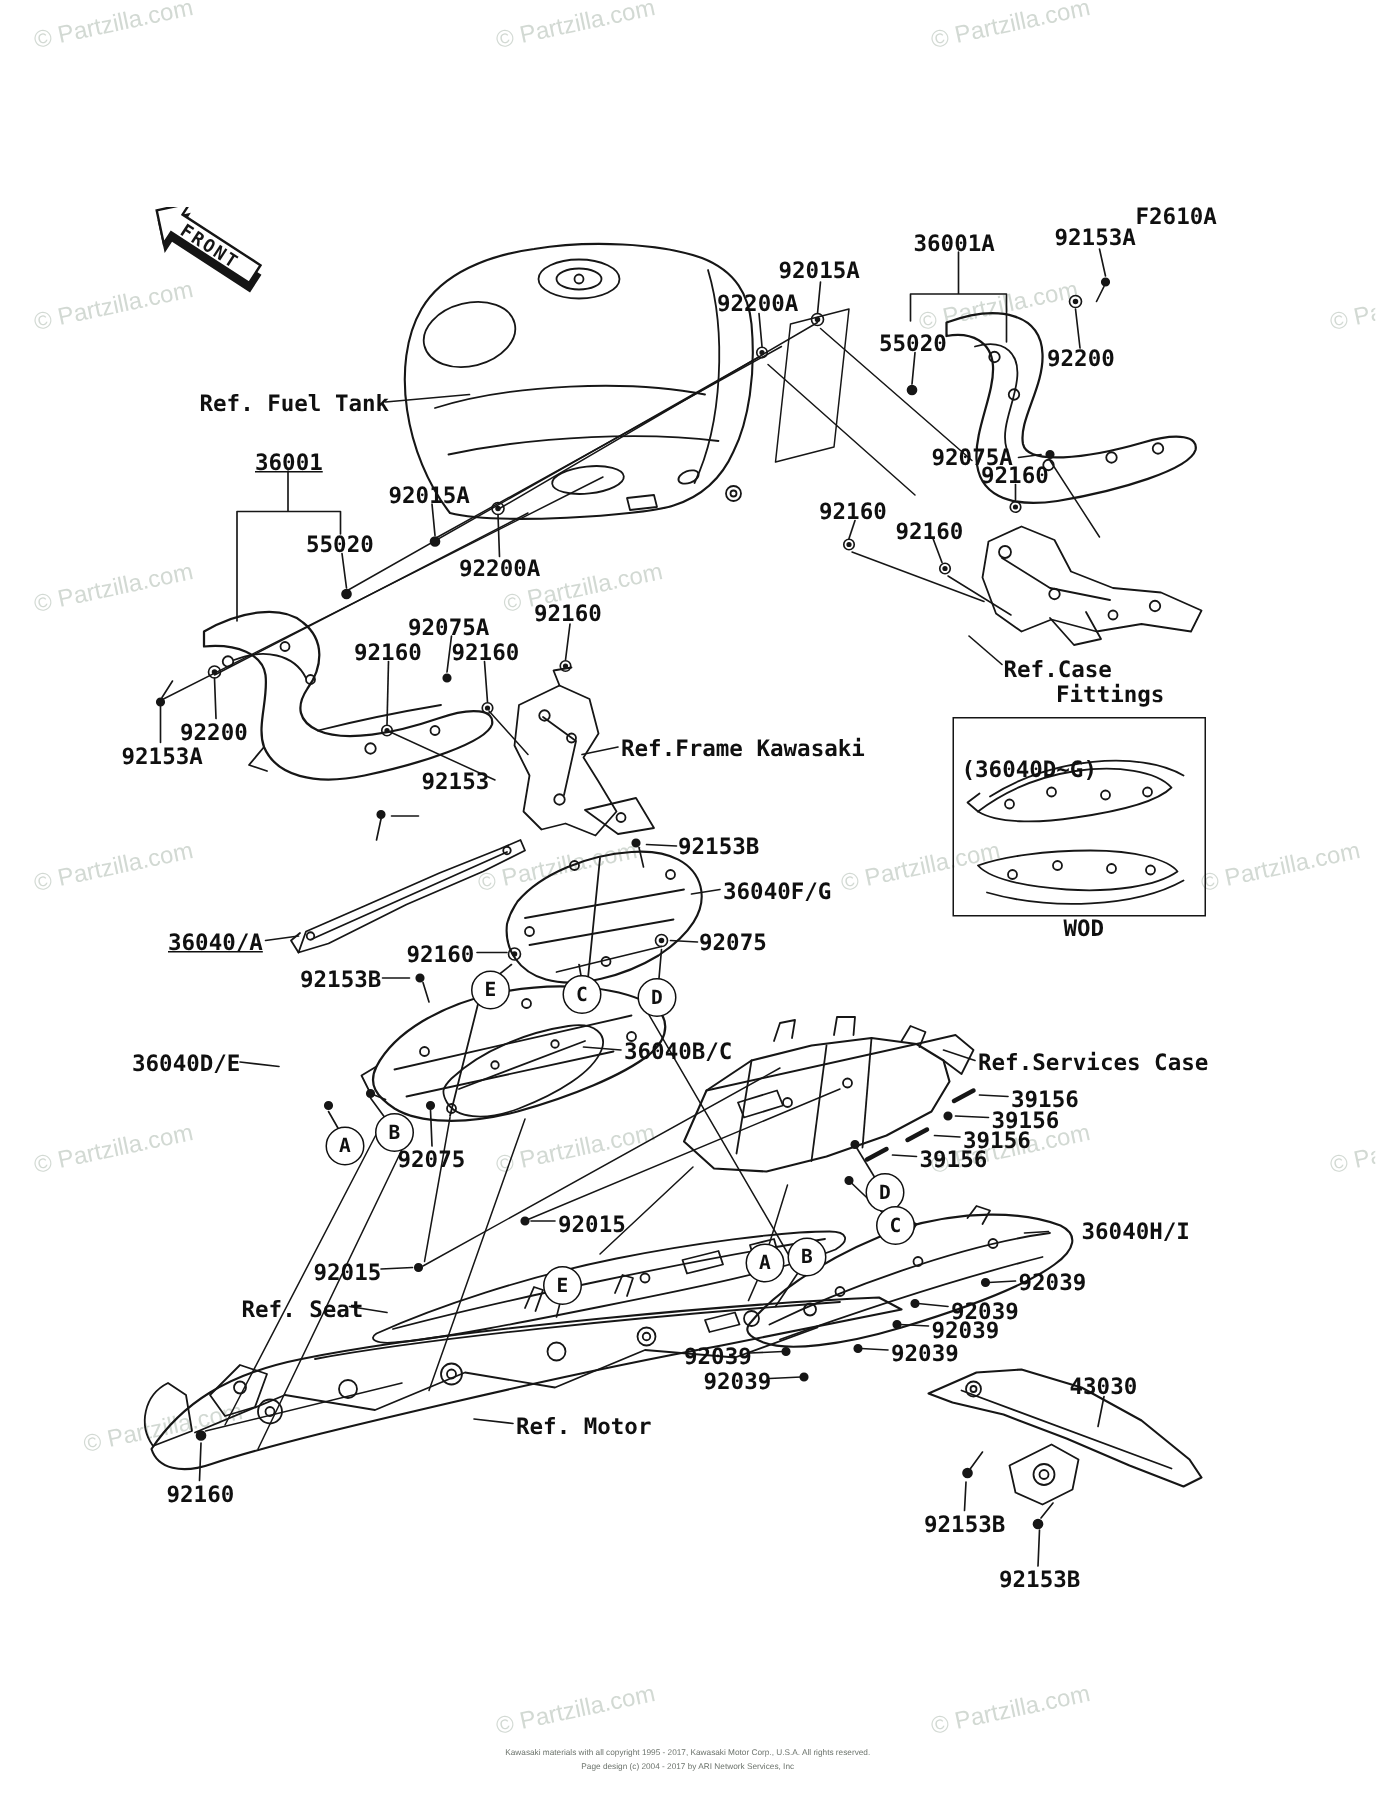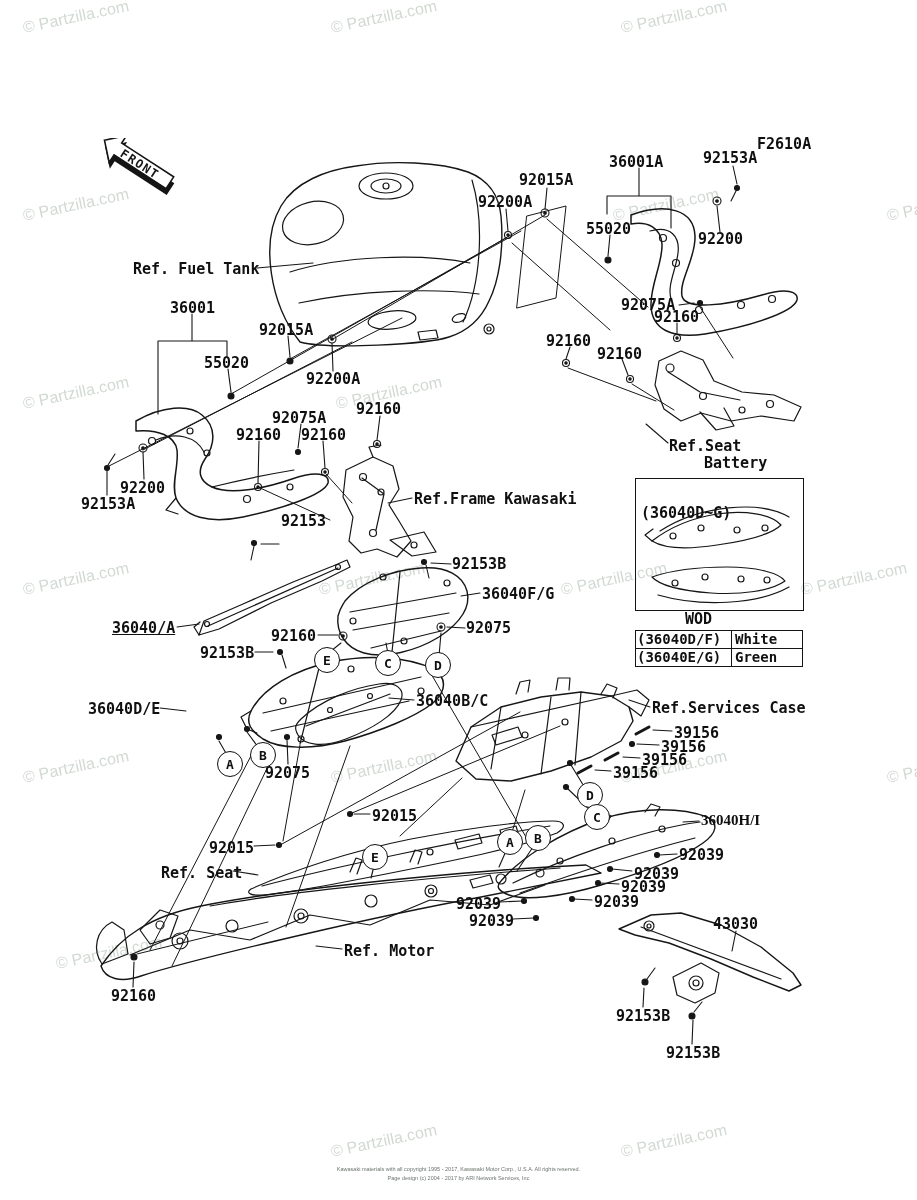--- a/index.html
+++ b/index.html
@@ -484,47 +484,37 @@
   <svg id="front-badge" width="110" height="100" viewBox="0 0 110 100">
     <g transform="translate(12,8) rotate(33,40,16)">
       <polygon points="4,21 20,5 20,14 82,14 82,28 20,28 20,37" fill="#151515"></polygon>
       <polygon points="0,16 16,0 16,9 78,9 78,23 16,23 16,32" fill="#ffffff" stroke="#151515" stroke-width="1.6"></polygon>
       <text x="21" y="21" font-family="DejaVu Sans Mono, monospace" font-size="12" font-weight="bold" letter-spacing="1.5" fill="#151515">FRONT</text>
     </g>
   </svg>
 
   <div class="inset-box"></div>
 
-  <div class="ctable">
-    <div class="crow">
-      <div class="ccode">(36040D/F)</div>
-      <div class="cval">White</div>
-    </div>
-    <div class="crow">
-      <div class="ccode">(36040E/G)</div>
-      <div class="cval">Green</div>
-    </div>
-  </div>
 
   <div id="labels-layer">
       <div class="plabel" style="left: 757px; top: 135px;">F2610A</div>
       <div class="plabel" style="left: 609px; top: 153px;">36001A</div>
       <div class="plabel" style="left: 703px; top: 149px;">92153A</div>
       <div class="plabel" style="left: 519px; top: 171px;">92015A</div>
       <div class="plabel" style="left: 478px; top: 193px;">92200A</div>
       <div class="plabel" style="left: 586px; top: 220px;">55020</div>
       <div class="plabel" style="left: 698px; top: 230px;">92200</div>
       <div class="plabel" style="left: 621px; top: 296px;">92075A</div>
       <div class="plabel" style="left: 654px; top: 308px;">92160</div>
       <div class="plabel" style="left: 546px; top: 332px;">92160</div>
       <div class="plabel" style="left: 597px; top: 345px;">92160</div>
-      <div class="plabel" style="left: 669px; top: 437px;">Ref.Seat</div>
-      <div class="plabel" style="left: 704px; top: 454px;">Battery</div>
+      <div class="plabel" style="left: 669px; top: 437px;">Ref.Case</div>
+      <div class="plabel" style="left: 704px; top: 454px;">Fittings</div>
       <div class="plabel" style="left: 133px; top: 260px;">Ref. Fuel Tank</div>
-      <div class="plabel" style="left: 170px; top: 299px;">36001</div>
+      <div class="plabel" style="left: 170px; top: 299px; text-decoration: underline;">36001</div>
       <div class="plabel" style="left: 259px; top: 321px;">92015A</div>
       <div class="plabel" style="left: 204px; top: 354px;">55020</div>
       <div class="plabel" style="left: 306px; top: 370px;">92200A</div>
       <div class="plabel" style="left: 356px; top: 400px;">92160</div>
       <div class="plabel" style="left: 272px; top: 409px;">92075A</div>
       <div class="plabel" style="left: 236px; top: 426px;">92160</div>
       <div class="plabel" style="left: 301px; top: 426px;">92160</div>
       <div class="plabel" style="left: 414px; top: 490px;">Ref.Frame Kawasaki</div>
       <div class="plabel" style="left: 120px; top: 479px;">92200</div>
       <div class="plabel" style="left: 81px; top: 495px;">92153A</div>
@@ -536,37 +526,37 @@
       <div class="plabel" style="left: 466px; top: 619px;">92075</div>
       <div class="plabel" style="left: 200px; top: 644px;">92153B</div>
       <div class="plabel" style="left: 88px; top: 700px; text-align: right;">36040D/E</div>
       <div class="plabel" style="left: 416px; top: 692px;">36040B/C</div>
       <div class="plabel" style="left: 265px; top: 764px;">92075</div>
       <div class="plabel" style="left: 652px; top: 699px;">Ref.Services Case</div>
       <div class="plabel" style="left: 674px; top: 724px;">39156</div>
       <div class="plabel" style="left: 661px; top: 738px;">39156</div>
       <div class="plabel" style="left: 642px; top: 751px;">39156</div>
       <div class="plabel" style="left: 613px; top: 764px;">39156</div>
-      <div class="plabel" style="left: 701px; top: 812px; font-family: Liberation Serif, serif;">36040H/I</div>
+      <div class="plabel" style="left: 721px; top: 812px;">36040H/I</div>
       <div class="plabel" style="left: 372px; top: 807px;">92015</div>
       <div class="plabel" style="left: 209px; top: 839px;">92015</div>
       <div class="plabel" style="left: 161px; top: 864px;">Ref. Seat</div>
       <div class="plabel" style="left: 344px; top: 942px;">Ref. Motor</div>
       <div class="plabel" style="left: 679px; top: 846px;">92039</div>
       <div class="plabel" style="left: 634px; top: 865px;">92039</div>
       <div class="plabel" style="left: 621px; top: 878px;">92039</div>
       <div class="plabel" style="left: 594px; top: 893px;">92039</div>
       <div class="plabel" style="left: 456px; top: 895px;">92039</div>
       <div class="plabel" style="left: 469px; top: 912px;">92039</div>
       <div class="plabel" style="left: 111px; top: 987px;">92160</div>
       <div class="plabel" style="left: 713px; top: 915px;">43030</div>
       <div class="plabel" style="left: 616px; top: 1007px;">92153B</div>
       <div class="plabel" style="left: 666px; top: 1044px;">92153B</div>
       <div class="plabel" style="left: 641px; top: 504px;">(36040D~G)</div>
-      <div class="plabel" style="left: 685px; top: 610px;">WOD</div>
+      <div class="plabel" style="left: 709px; top: 610px;">WOD</div>
     </div>
   <div id="callouts-layer">
       <div class="callout" style="left: 327px; top: 660px;">E</div>
       <div class="callout" style="left: 388px; top: 663px;">C</div>
       <div class="callout" style="left: 438px; top: 665px;">D</div>
       <div class="callout" style="left: 230px; top: 764px;">A</div>
       <div class="callout" style="left: 263px; top: 755px;">B</div>
       <div class="callout" style="left: 590px; top: 795px;">D</div>
       <div class="callout" style="left: 597px; top: 817px;">C</div>
       <div class="callout" style="left: 510px; top: 842px;">A</div>

